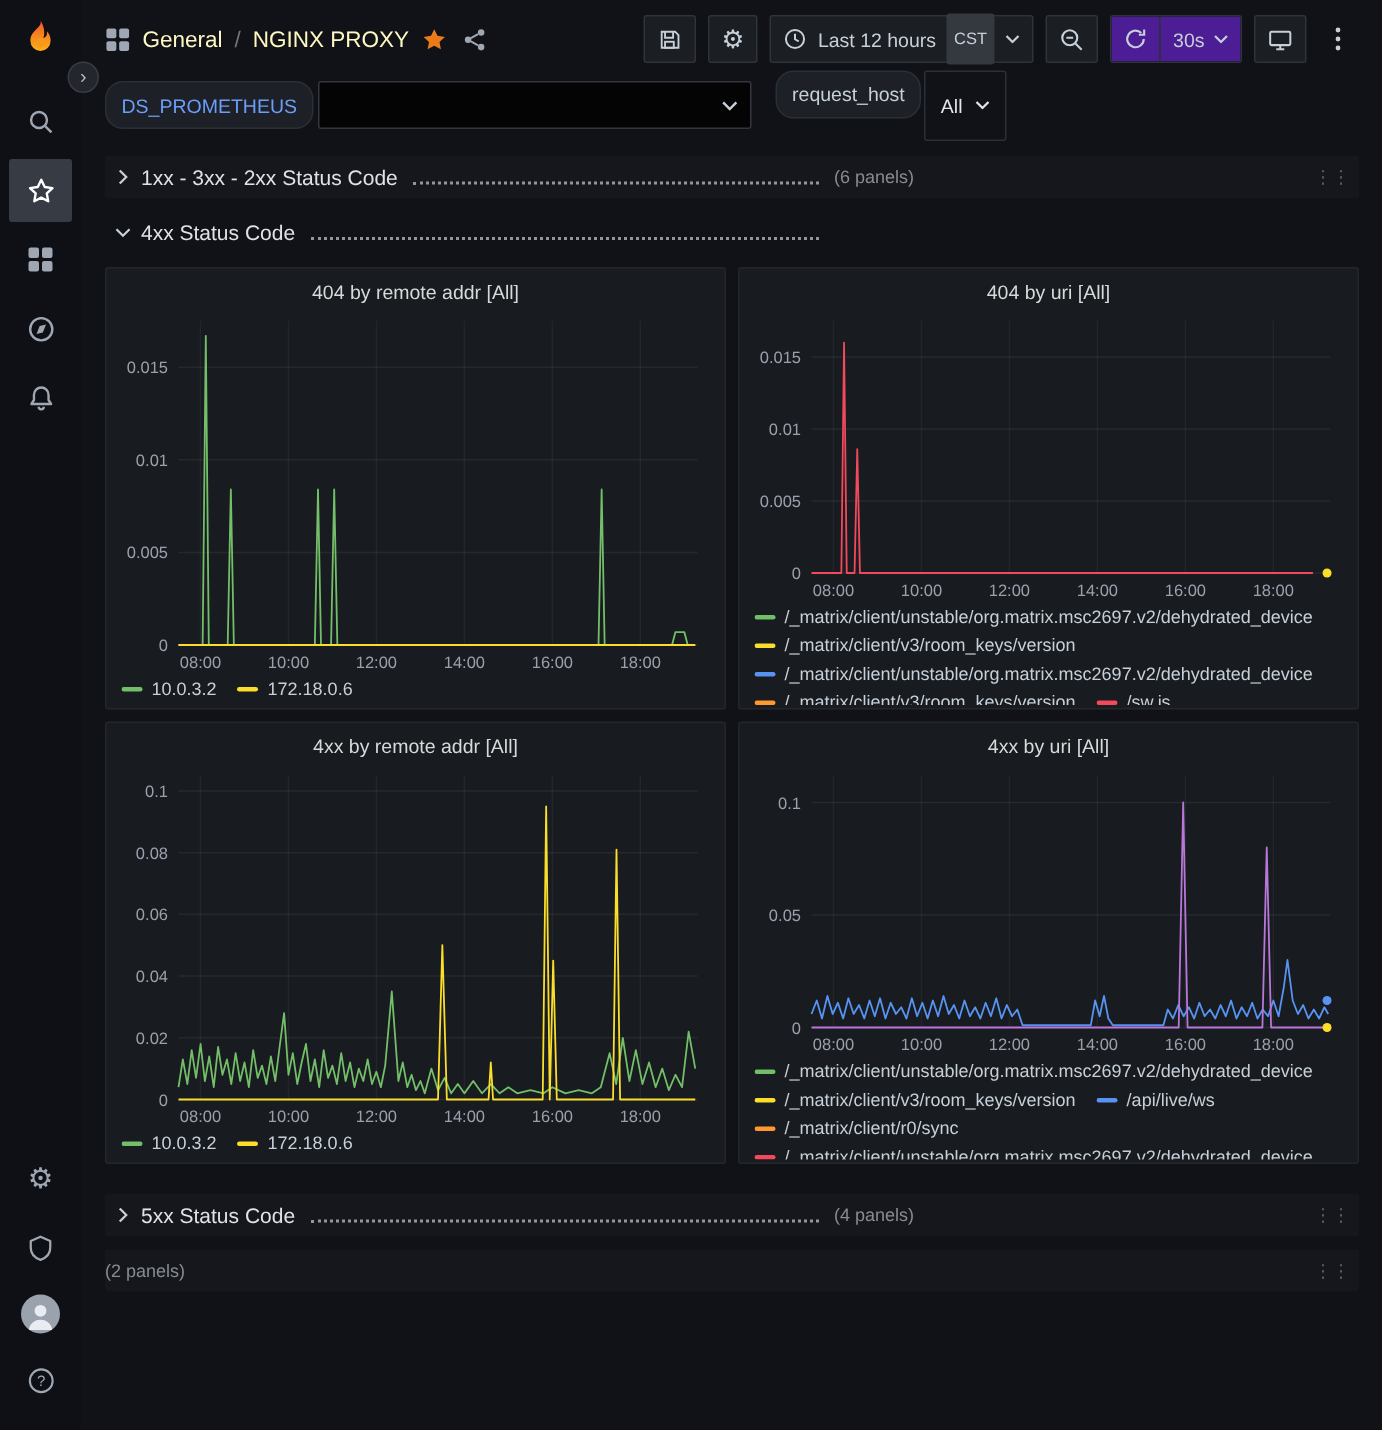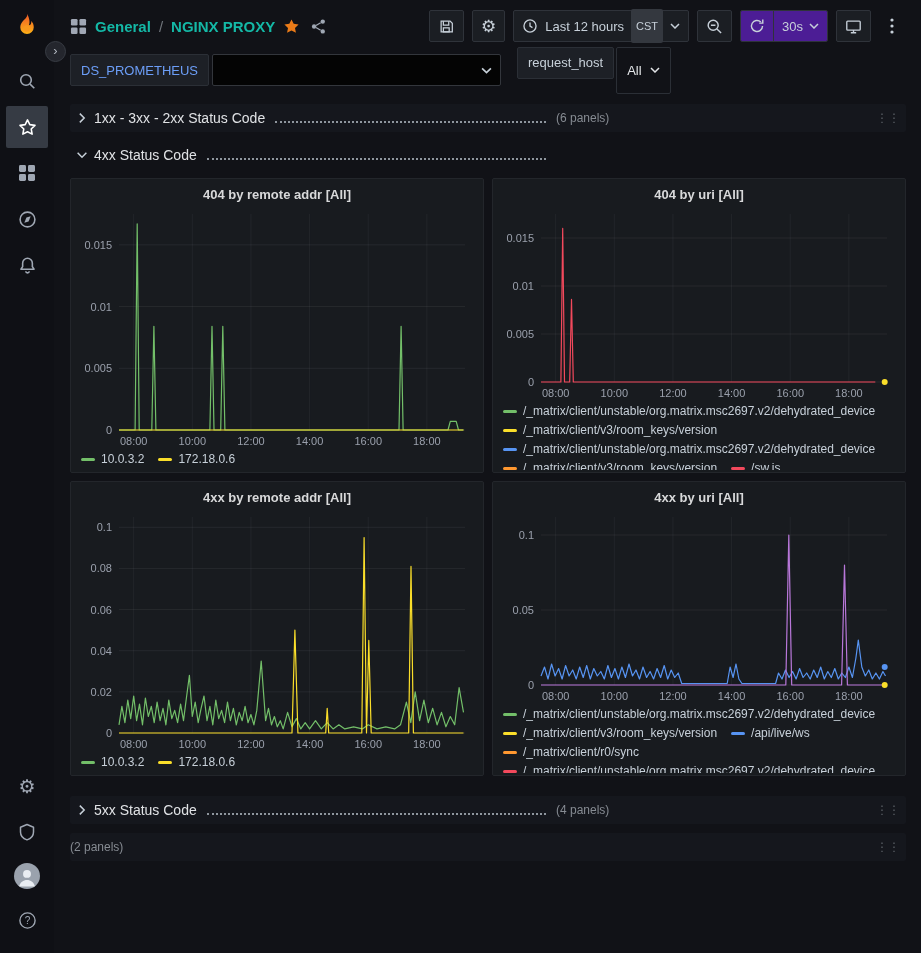--- a/index.html
+++ b/index.html
@@ -12,34 +12,34 @@
   .side-item{width:42px;height:42px;border-radius:2px;display:flex;align-items:center;justify-content:center;color:#9fa7b3;margin:2px 0;cursor:pointer}
   .side-item.active{background:#363b44;color:#fff}
   .side-bottom{margin-top:auto;display:flex;flex-direction:column;align-items:center}
   .avatar{width:26px;height:26px;border-radius:50%;background:#9aa2ad;overflow:hidden;display:flex;align-items:flex-end;justify-content:center;cursor:pointer;margin:8px 0}
   .expand-toggle{position:absolute;left:45px;top:41px;width:21px;height:21px;border-radius:50%;background:#24262d;border:1px solid #383c44;color:#b4bac2;display:flex;align-items:center;justify-content:center;font-size:13px;line-height:1;cursor:pointer;z-index:6;padding-bottom:2px}
 
   
   .main{flex:1;display:flex;flex-direction:column;min-width:0}
   .topbar{height:52px;display:flex;align-items:center;padding:0 16px;flex:none;gap:8px}
   .crumb{display:flex;align-items:center;gap:8px;font-size:15px}
-  .crumb .sect,.crumb .dash{color:#14b8a6;font-weight:700;cursor:pointer}
+  .crumb .sect,.crumb .dash{color:#fef9c3;font-weight:400;cursor:pointer}
   .crumb .sep{color:#70757c}
   .ic{display:flex;align-items:center;justify-content:center}
   .tb-right{margin-left:auto;display:flex;align-items:center;gap:8px}
   .btn{height:32px;min-width:32px;padding:0 8px;display:flex;align-items:center;justify-content:center;gap:7px;background:#1b1e23;border:1px solid #2f333a;border-radius:2px;color:#c7d0d9;font-size:13px;cursor:pointer;white-space:nowrap}
   .badge{background:#34383f;border-radius:2px;font-size:11px;padding:11px 5px;color:#c7d0d9}
   .split{display:flex;border:1px solid #2f333a;border-radius:2px;overflow:hidden}
   .seg{height:30px;background:#4c1d95;display:flex;align-items:center;gap:6px;padding:0 8px;color:#c7d0d9;font-size:13px;cursor:pointer;border:none}
   .seg+.seg{border-left:1px solid #2f333a}
   .kebab-btn{width:26px;height:32px;display:flex;align-items:center;justify-content:center;background:transparent;border:none;color:#c7d0d9;cursor:pointer}
 
   
   .varbar{height:44px;display:flex;align-items:center;padding:2px 16px 10px;flex:none}
-  .var-label{height:32px;display:flex;align-items:center;padding:0 10px;background:#1d2026;border:1px solid #2b2f36;color:#6c9ef8;font-size:13px;font-weight:500;border-radius:2px;cursor:pointer}
+  .var-label{height:32px;display:flex;align-items:center;padding:0 10px;background:#1d2026;border:1px solid #2b2f36;color:#6c9ef8;font-size:13px;font-weight:500;border-radius:12px;cursor:pointer}
   .var-input{width:289px;height:32px;background:#040404;border:1px solid #33363c;border-radius:2px;margin-left:3px;display:flex;align-items:center;justify-content:flex-end;padding-right:8px;cursor:pointer}
   .hostgrp{display:flex;margin-left:16px}
   .var-label.plain{color:#c7d0d9}
   .var-value{height:47px;display:flex;align-items:center;gap:8px;padding:0 10px;background:#111217;border:1px solid #2b2f36;border-radius:2px;margin-left:2px;color:#e3e5e8;font-size:13px;cursor:pointer}
 
   
   .content{flex:1;padding:8px 15px 0 16px;overflow:hidden}
   .row-head{display:flex;align-items:center;height:28px;margin-bottom:9px;border-radius:2px;cursor:pointer}
   .row-head.collapsed{background:#15171d}
   .row-head.mt{margin-top:20px}
@@ -47,21 +47,21 @@
   .chev{width:24px;display:flex;align-items:center;justify-content:center;color:#c7d0d9;flex:none}
   .row-title{font-size:14px;font-weight:400;color:#e0e2e5;white-space:nowrap}
   .leader{flex:1;border-bottom:2px dotted #8f969e;transform:translateY(4px);margin:0 10px 0 10px}
   .row-count{font-size:12px;color:#868b92;white-space:nowrap}
   .row-spacer{flex:1}
   .row-handle{color:#5c6167;font-size:12px;letter-spacing:0;padding:0 6px;cursor:grab;line-height:1}
 
   
   .panel-grid{display:grid;grid-template-columns:1fr 1fr;gap:8px;margin-bottom:8px}
   .panel{background:#181b1f;border:1px solid #23262b;border-radius:2px;height:295px;display:flex;flex-direction:column;padding:4px 8px 2px;overflow:hidden}
-  .panel-title{text-align:center;font-size:13px;font-weight:700;color:#d8d9da;padding:4px 0 2px;flex:none;cursor:pointer}
+  .panel-title{text-align:center;font-size:13px;font-weight:400;color:#d8d9da;padding:4px 0 2px;flex:none;cursor:pointer}
   .chart{flex:1;min-height:0;position:relative;cursor:crosshair}
   .chart svg{display:block;position:absolute;left:0;top:0}
   .legend{display:flex;flex-wrap:wrap;column-gap:14px;row-gap:5px;padding:2px 2px 4px;overflow:hidden;flex:none}
   .legend.multi{max-height:68px}
   .legend-item{display:flex;align-items:center;gap:6px;font-size:12px;color:#c7d0d9;white-space:nowrap;overflow:hidden;max-width:100%;cursor:pointer;flex:none}
   .swatch{width:14px;height:3px;border-radius:2px;flex:none}
 </style>
 </head>
 <body>
 

